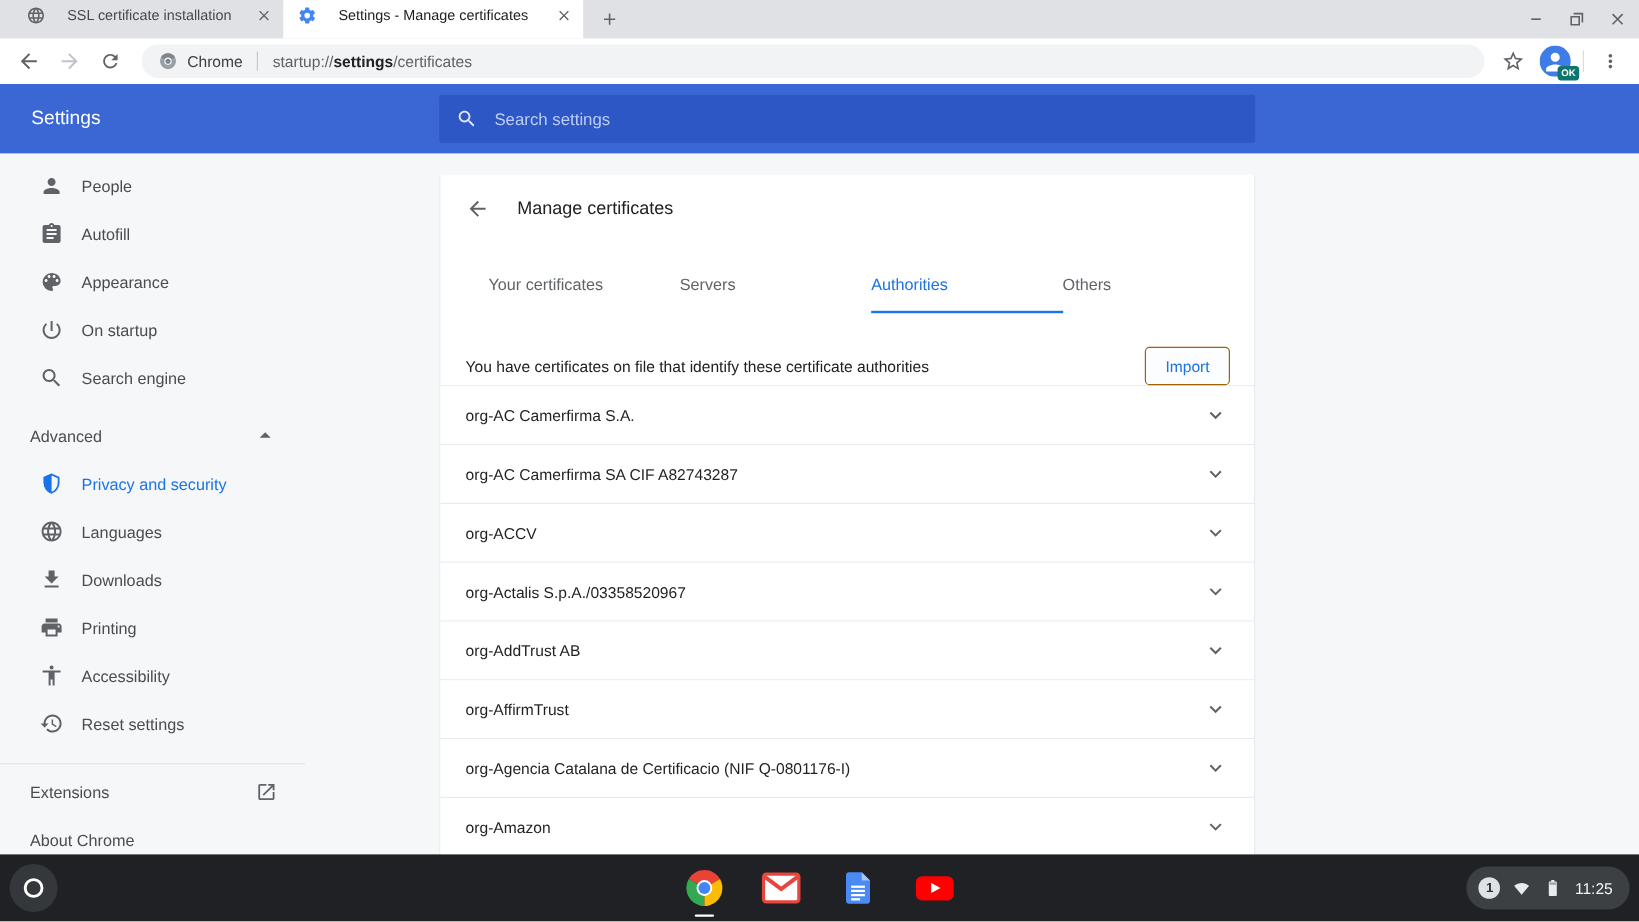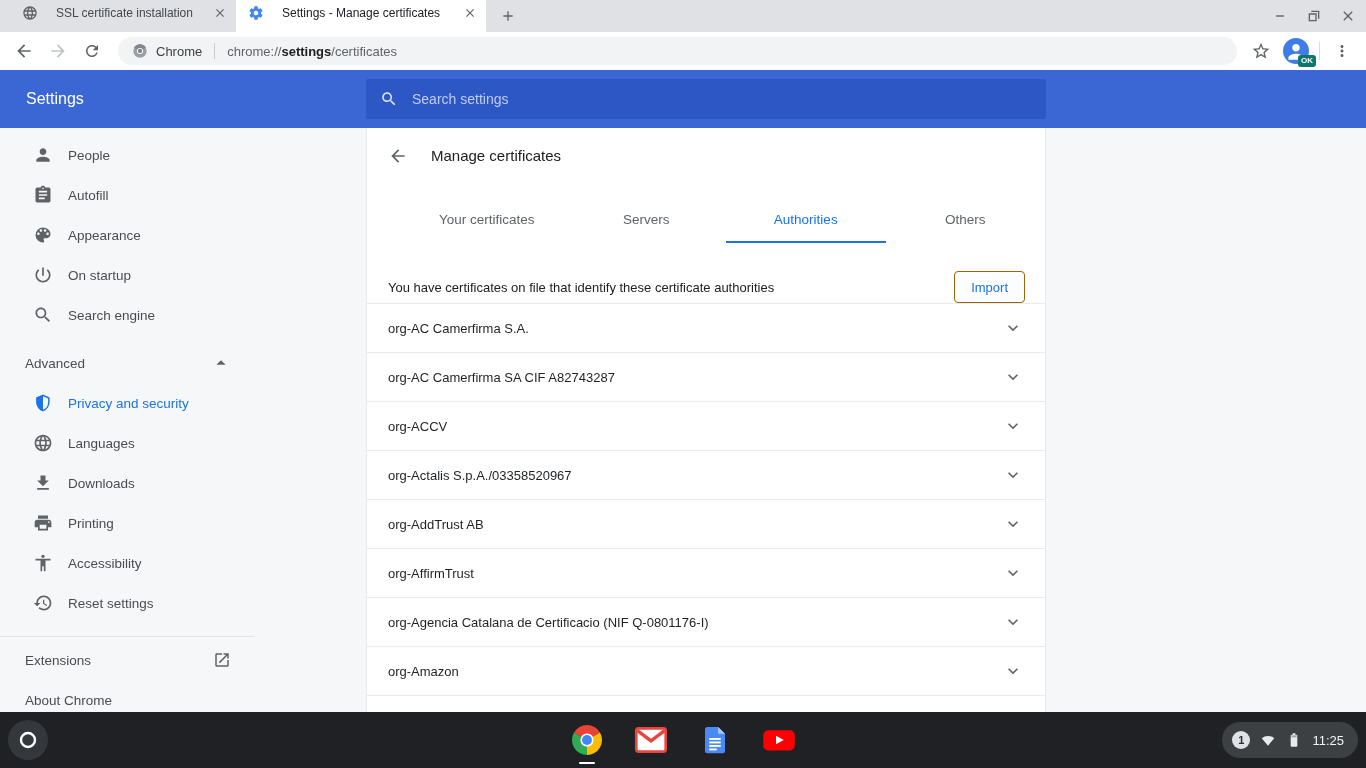--- a/index.html
+++ b/index.html
@@ -49,26 +49,26 @@
   .sb-item .sb-ico { width:20px; height:20px; color:#5F6368; margin-right:15px; flex:none; }
   .sb-item.selected { color:var(--accent-blue,#1A73E8); font-weight:500; }
   .sb-item.selected .sb-ico { color:var(--accent-blue,#1A73E8); }
   .sb-advanced { height:40px; margin-top:8px; display:flex; align-items:center; padding:0 22px 0 25px; font-size:13.5px; color:#494D51; cursor:pointer; }
   .sb-advanced .chev { margin-left:auto; color:#5F6368; width:22px; height:22px; }
   .sb-divider { height:1px; background:#E2E4E7; margin:13px 0 3px; }
   .sb-footer-item { height:40px; display:flex; align-items:center; padding:0 23px 0 25px; font-size:13.5px; color:#494D51; cursor:pointer;text-align:center; }
   .sb-footer-item .ext-ico { margin-left:auto; width:18px; height:18px; color:#5F6368; }
 
   
-  .card { position:absolute; left:366px; top:0; width:680px; height:584px; background:#fff; border-left:1px solid #E9EAED; border-right:1px solid #E9EAED; overflow:hidden; }
+  .card { position:absolute; left:366px; top:18px; width:680px; height:584px; background:#fff; border-left:1px solid #E9EAED; border-right:1px solid #E9EAED; overflow:hidden; }
   .page-head { height:55px; display:flex; align-items:center; padding-left:21px; }
   .back-btn { width:20px; height:20px; color:#5F6368; flex:none; }
   .page-title { margin-left:23px; font-size:15px; font-weight:500; color:#202124; }
   .cert-tabs { display:flex; margin-top:12px; height:48px; padding-left:40px; }
-  .cert-tab { flex:1; display:flex; align-items:center; justify-content:center; font-size:13.5px; font-weight:500; color:#5F6368; position:relative; cursor:pointer; }
+  .cert-tab { flex:1; display:flex; align-items:center; font-size:13.5px; font-weight:500; color:#5F6368; position:relative; cursor:pointer; }
   .cert-tab.active { color:var(--accent-blue,#1A73E8); }
   .cert-tab.active::after { content:""; position:absolute; left:0; right:0; bottom:0; height:2px; background:var(--accent-blue,#1A73E8); }
   .info-row { display:flex; align-items:center; margin:28px 20px 0 21px; }
   .info-text { font-size:13px; color:#202124; }
   .import-btn { margin-left:auto; height:32px; padding:0 16px; font-size:13px; font-weight:500; color:var(--accent-blue,#1A73E8); background:#FCFDFF; border:1px solid #a16207; border-radius:4px; font-family:inherit; cursor:pointer; }
   .cert-list { border-top:1px solid #E8EAEC; }
   .cert-row { height:49px; display:flex; align-items:center; padding:0 22px 0 21px; border-bottom:1px solid #E8EAEC; font-size:13px; color:#1F2124; cursor:pointer; background:#fff; }
   .cert-row .row-chev { margin-left:auto; width:20px; height:20px; color:#5F6368; flex:none; }
 
   
@@ -149,21 +149,21 @@
       </div>
     <div class="omnibox">
       <svg class="favicon" viewBox="0 0 48 48">
           <circle cx="24" cy="24" r="20" fill="#9AA0A6"></circle>
           <path d="M24 24 41.32 14A20 20 0 0 0 6.68 14Z" fill="#80868B"></path>
           <circle cx="24" cy="24" r="9" fill="#fff"></circle>
           <circle cx="24" cy="24" r="6.4" fill="#80868B"></circle>
         </svg>
       <span class="engine">Chrome</span>
       <span class="ob-divider"></span>
-      <span class="url"><span class="url-scheme">chrome://</span><span class="url-hl">settings</span><span class="url-path">/certificates</span></span>
+      <span class="url"><span class="url-scheme">startup://</span><span class="url-hl">settings</span><span class="url-path">/certificates</span></span>
     </div>
     <div class="toolbar-right">
       <div class="icon-btn">
           <svg width="20" height="20" viewBox="0 0 24 24" fill="currentColor">
             <path d="M22 9.24l-7.19-.62L12 2 9.19 8.63 2 9.24l5.46 4.73L5.82 21 12 17.27 18.18 21l-1.63-7.03L22 9.24zM12 15.4l-3.76 2.27 1-4.28-3.32-2.88 4.38-.38L12 6.1l1.71 4.04 4.38.38-3.32 2.88 1 4.28L12 15.4z"></path>
           </svg>
         </div>
       <div class="avatar">
         <svg width="26" height="26" viewBox="0 0 24 24">
             <circle cx="12" cy="12" r="12" fill="#3E7DE7"></circle>

